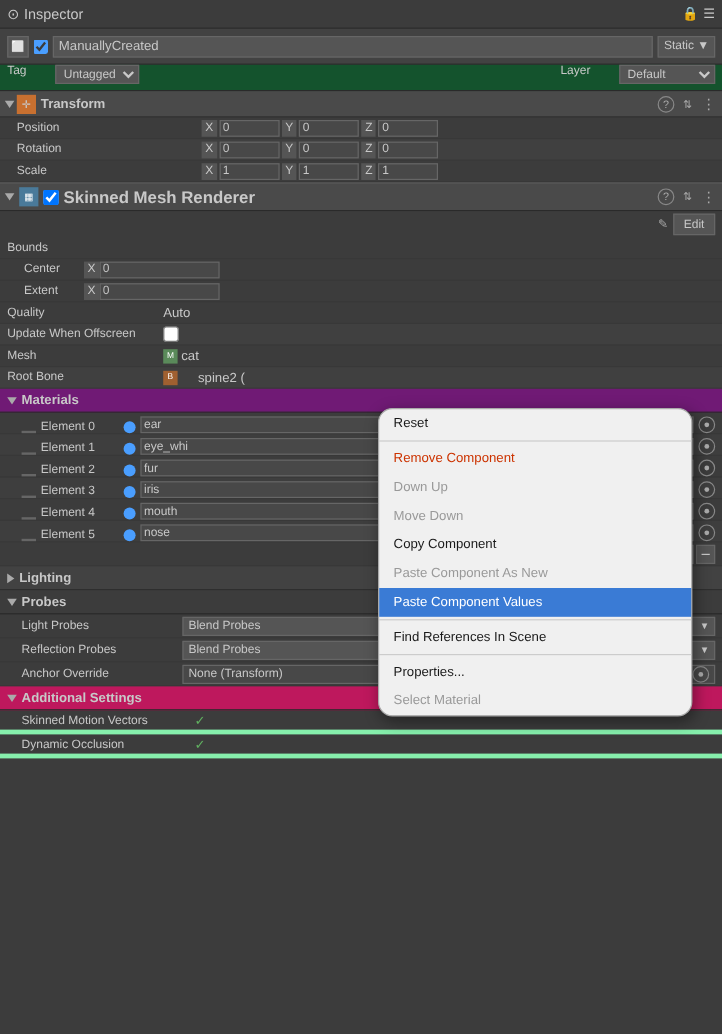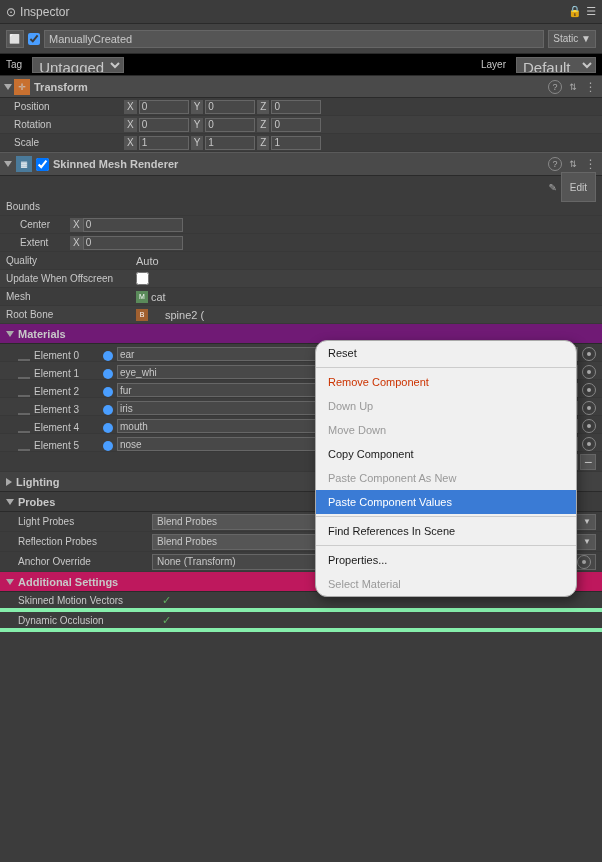--- a/index.html
+++ b/index.html
@@ -61,33 +61,32 @@
       background: #555;
       border: 1px solid #666;
       color: #c8c8c8;
       font-size: 10px;
       height: 18px;
       padding: 0 4px;
       display: flex; align-items: center; cursor: pointer;
     }
     
     .tag-layer-row {
-      background: #000000;
+      background: #14532d;
       height: 22px;
       display: flex;
-      align-items: center;
       padding: 0 6px;
       border-bottom: 1px solid #2a2a2a;
-      gap: 10px;
+      gap: 24px;
     }
     .tag-layer-row select {
       background: #555;
       border: 1px solid #666;
       color: #c8c8c8;
-      font-size: 15px;
+      font-size: 10px;
       height: 16px;
       padding: 0 2px;
     }
     .tag-layer-row label { font-size: 10px; color: #c8c8c8; }
     
     .section-header {
       background: #4a4a4a;
       height: 22px;
       display: flex;
       align-items: center;
@@ -123,21 +122,21 @@
     .prop-row {
       height: 18px;
       display: flex;
       align-items: center;
       padding: 0 6px 0 14px;
       border-bottom: 1px solid #383838;
       background: #3c3c3c;
     }
     .prop-row:nth-child(even) { background: #404040; }
     .prop-label {
-      width: 110px;
+      width: 154px;
       color: #c8c8c8;
       font-size: 10px;
       flex-shrink: 0;
     }
     .prop-value {
       flex: 1;
       display: flex;
       align-items: center;
       gap: 2px;
     }
@@ -169,34 +168,34 @@
       border-bottom: 1px solid #2a2a2a;
       gap: 4px;
       cursor: pointer;
     }
     .comp-icon {
       width: 16px; height: 16px;
       background: #888;
       display: flex; align-items: center; justify-content: center;
       font-size: 8px; color: white;
     }
-    .comp-title { font-size: 11px; font-weight: bold; flex: 1; }
+    .comp-title { font-size: 14px; font-weight: bold; flex: 1; }
     .edit-btn-row {
       height: 22px;
       display: flex;
       align-items: center;
       padding: 0 6px;
       justify-content: flex-end;
     }
     .edit-btn {
       background: #555;
       border: 1px solid #666;
       color: #c8c8c8;
       font-size: 10px;
-      height: 30px;
+      height: 18px;
       padding: 0 8px;
       cursor: pointer;
     }
     .smr-prop-row {
       height: 18px;
       display: flex;
       align-items: center;
       padding: 0 6px 0 6px;
       border-bottom: 1px solid #383838;
     }

